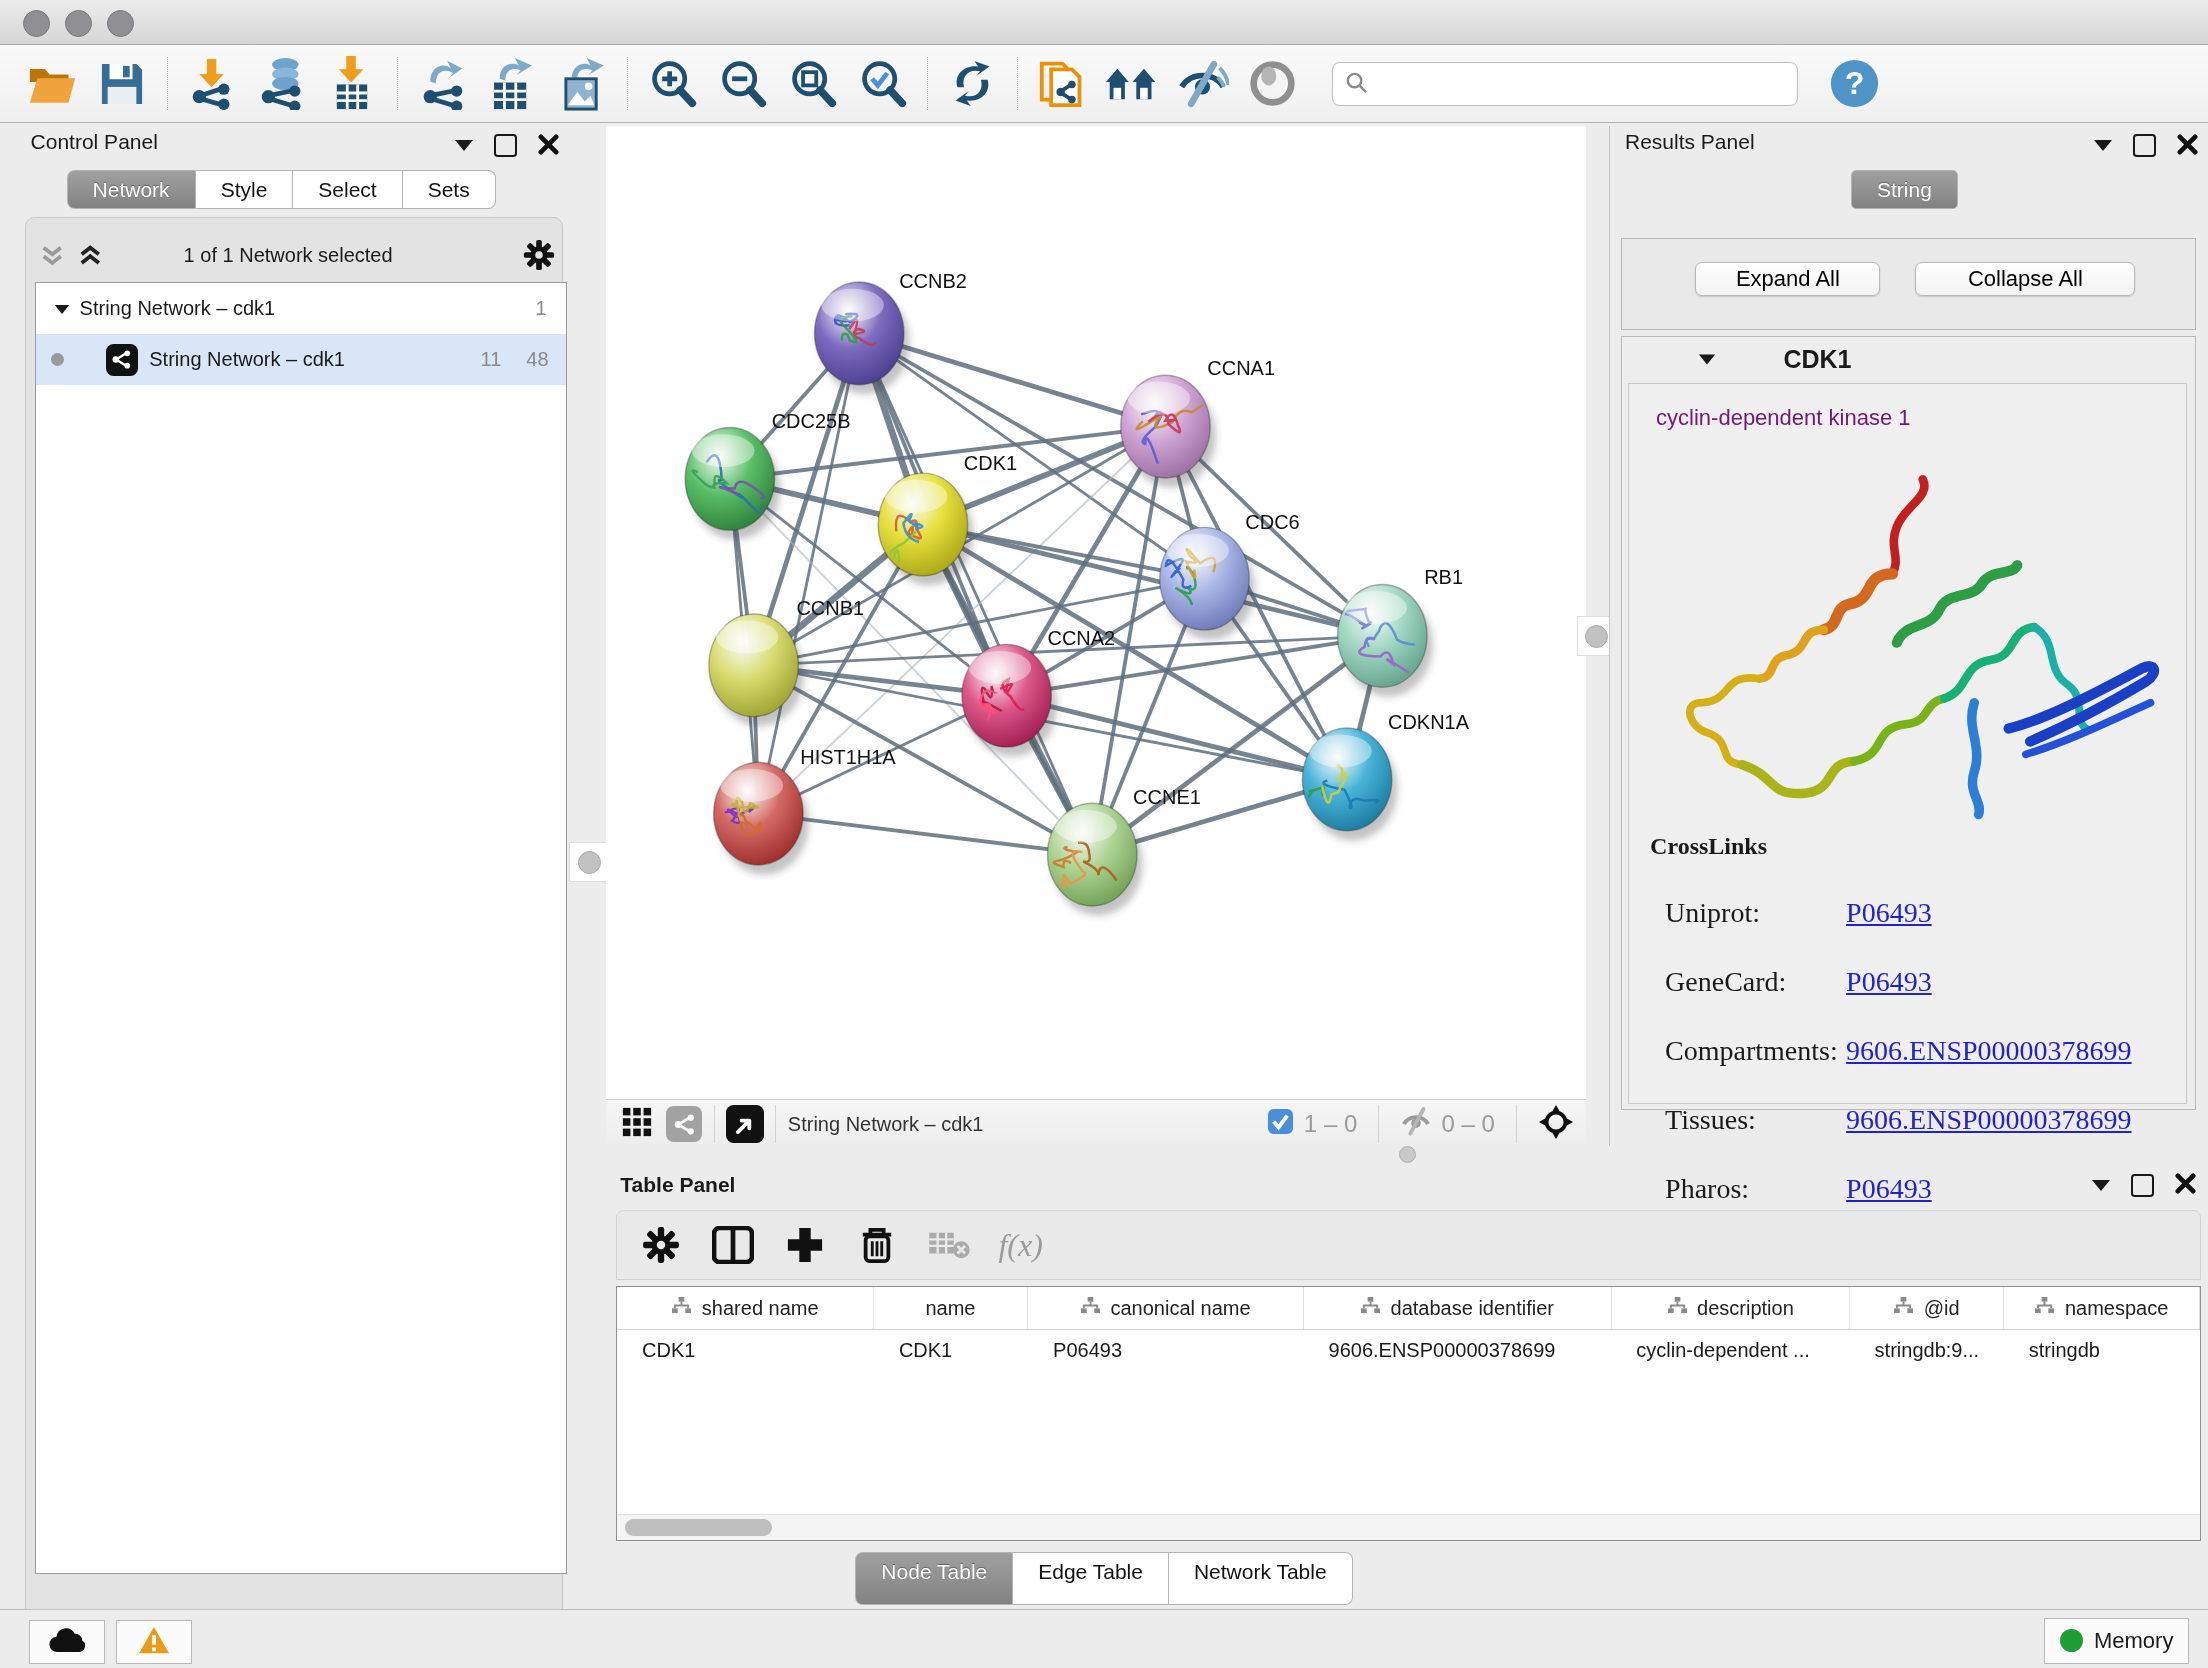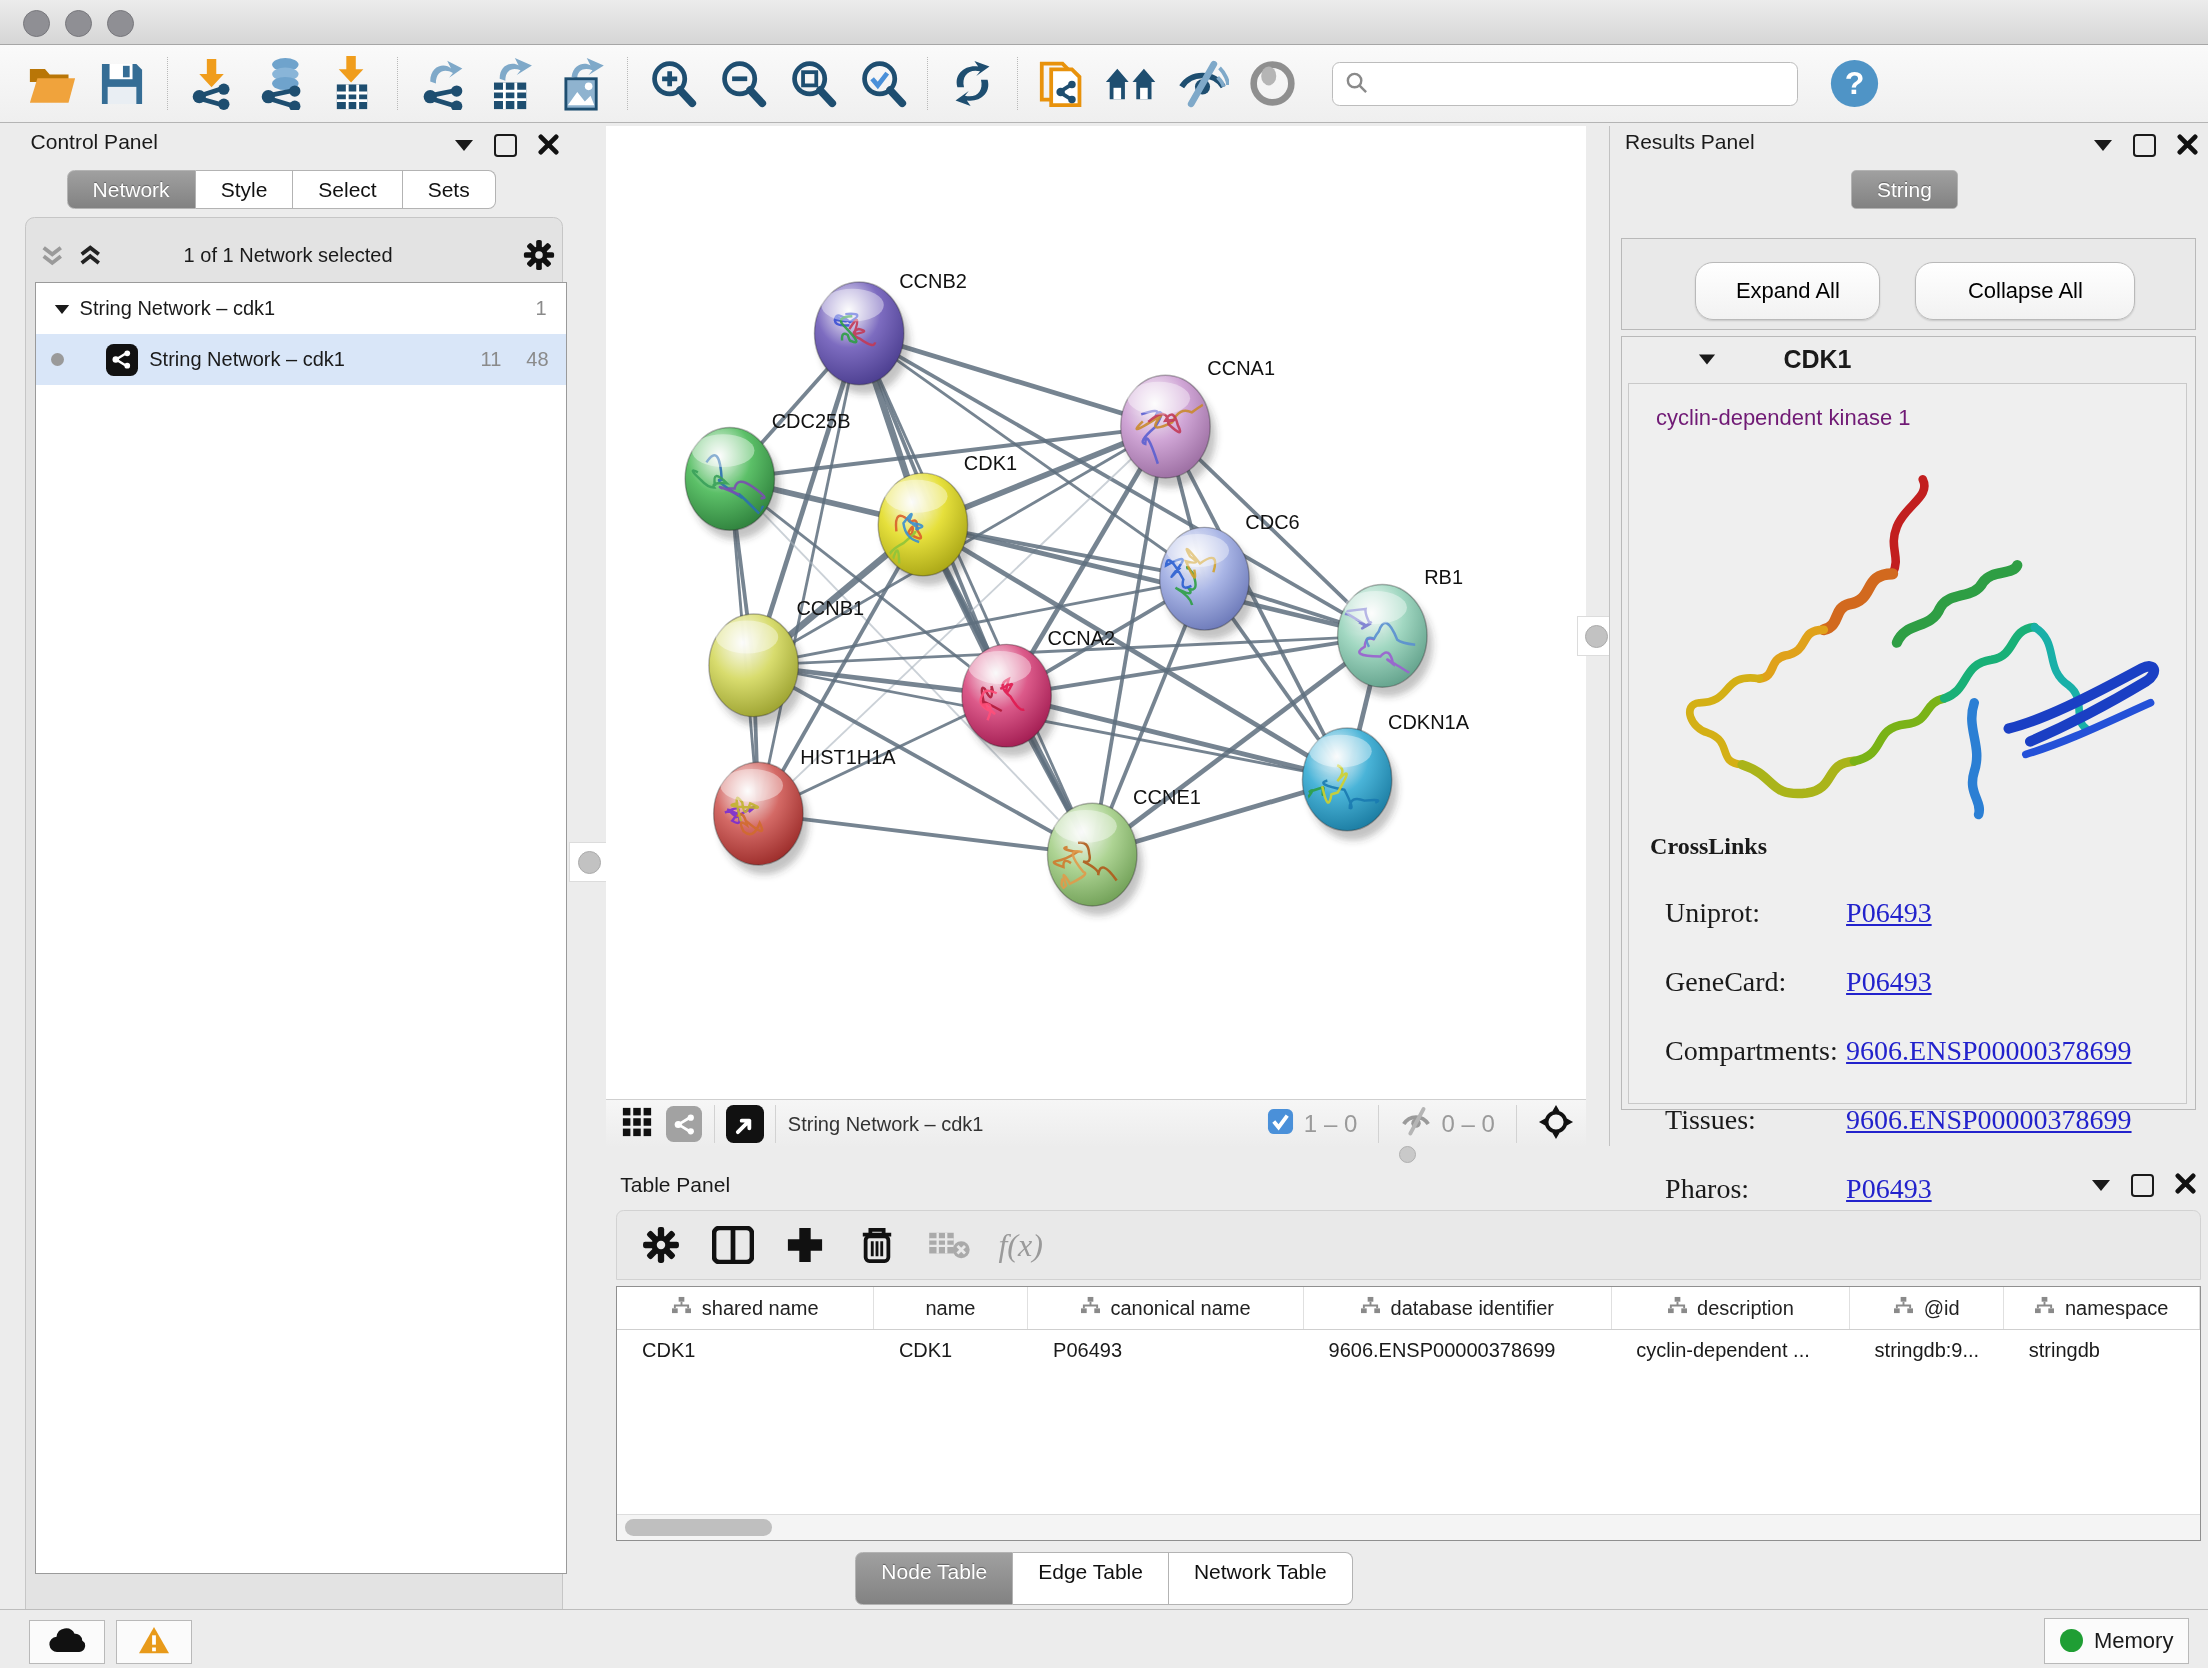--- a/index.html
+++ b/index.html
@@ -68,35 +68,35 @@
   .handlebox{width:38px;height:38px;background:#fff;border:1px solid #dcdcdc;display:flex;
     align-items:center;justify-content:center;}
   .handledot{width:21px;height:21px;border-radius:50%;background:#c2c2c2;border:1px solid #ababab;}
   .hsplit{left:606px;top:1146px;width:1603px;height:17px;background:#ececec;
     display:flex;align-items:center;justify-content:center;}
   .hdot{width:15px;height:15px;border-radius:50%;background:#c9c9c9;border:1px solid #b0b0b0;}
 
   
   .rpanel{left:1609px;top:126px;width:599px;height:1021px;background:#ececec;border-left:1.9px solid #c2c2c2;}
   .rbox{background:#e9e9e9;border:1.9px solid #b9b9b9;}
-  .btn{background:linear-gradient(#ffffff,#f2f2f2);border:1px solid #b9b9b9;border-radius:18px;
-    font-size:22px;padding:15px 0;text-align:center;box-shadow:0 1px 1.9px rgba(0,0,0,.15);}
+  .btn{background:linear-gradient(#ffffff,#f2f2f2);border:1px solid #b9b9b9;border-radius:7px;
+    font-size:22px;padding:3px 0;text-align:center;box-shadow:0 1px 1.9px rgba(0,0,0,.15);}
   .gene-section{background:#ededed;border:1.9px solid #b9b9b9;}
   .gene-head{display:flex;align-items:center;height:44px;}
   .gene-name{font-size:25px;font-weight:bold;}
   .gene-content{background:#efefef;border:1px solid #c9c9c9;}
   .desc{font-size:22px;color:#701a75;}
   .serif{font-family:"Liberation Serif","DejaVu Serif",serif;}
   .xl-head{font-size:24px;font-weight:bold;}
   .xlrow{display:flex;font-size:28px;margin-top:37px;}
   .xlrow .lab{width:181px;color:#1a1a1a;}
   .xlrow a{color:#2222cc;text-decoration:underline;}
 
   
-  .tpanel-head{left:606px;top:1163px;width:1603px;height:44px;display:flex;align-items:center;}
+  .tpanel-head{left:606px;top:1163px;width:1603px;height:44px;display:flex;align-items:center;font-weight:bold;}
   .ttoolbar{left:616px;top:1210px;width:1583px;height:68px;background:#e9e9e9;
     border:1px solid #d2d2d2;border-radius:7.6px 7.6px 0 0;display:flex;align-items:center;}
   .ttbtn{width:72px;height:57px;display:flex;align-items:center;justify-content:center;}
   .fx{font-family:"Liberation Serif","DejaVu Serif",serif;font-style:italic;font-size:32px;color:#9a9a9a;}
   .tablebox{left:616px;top:1286px;width:1583px;height:253px;background:#fff;border:1.9px solid #8f8f8f;
     overflow:hidden;}
   .thead{display:flex;height:42px;border-bottom:1.9px solid #cfcfcf;background:#fff;}
   .th{display:flex;align-items:center;justify-content:center;gap:9.5px;font-size:20px;color:#222;
     border-right:1px solid #e0e0e0;box-sizing:border-box;overflow:hidden;white-space:nowrap;}
   .trow{display:flex;height:40px;}

